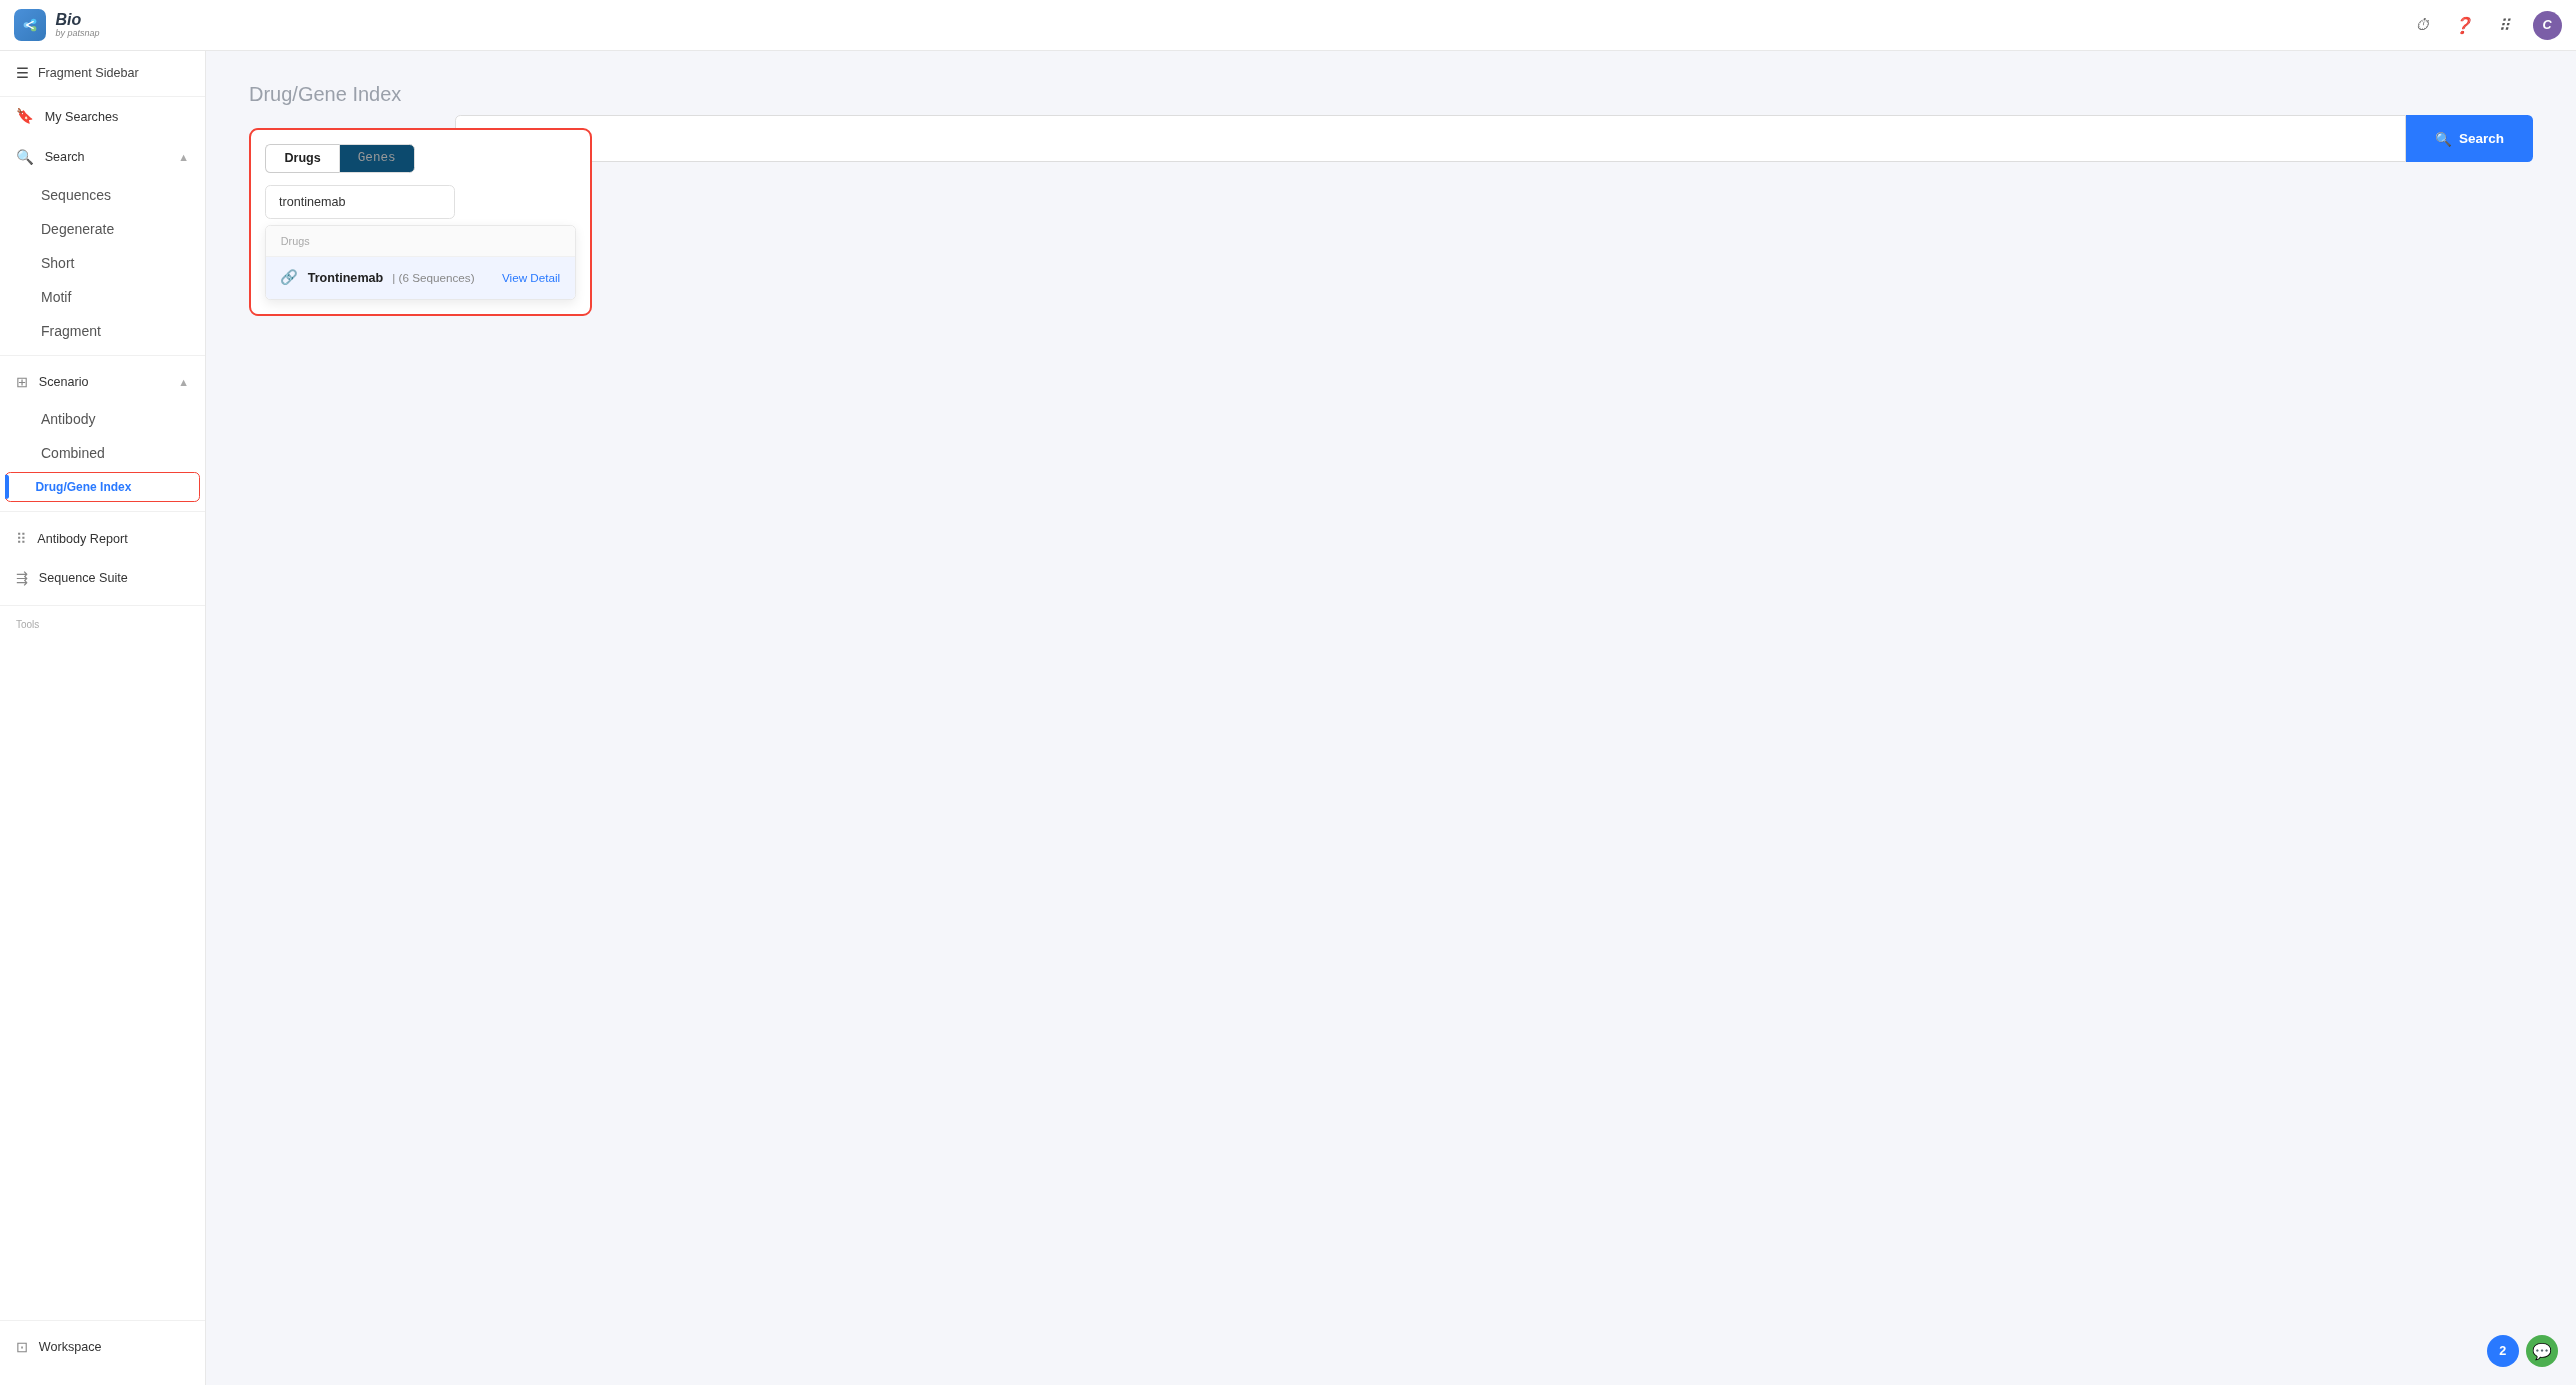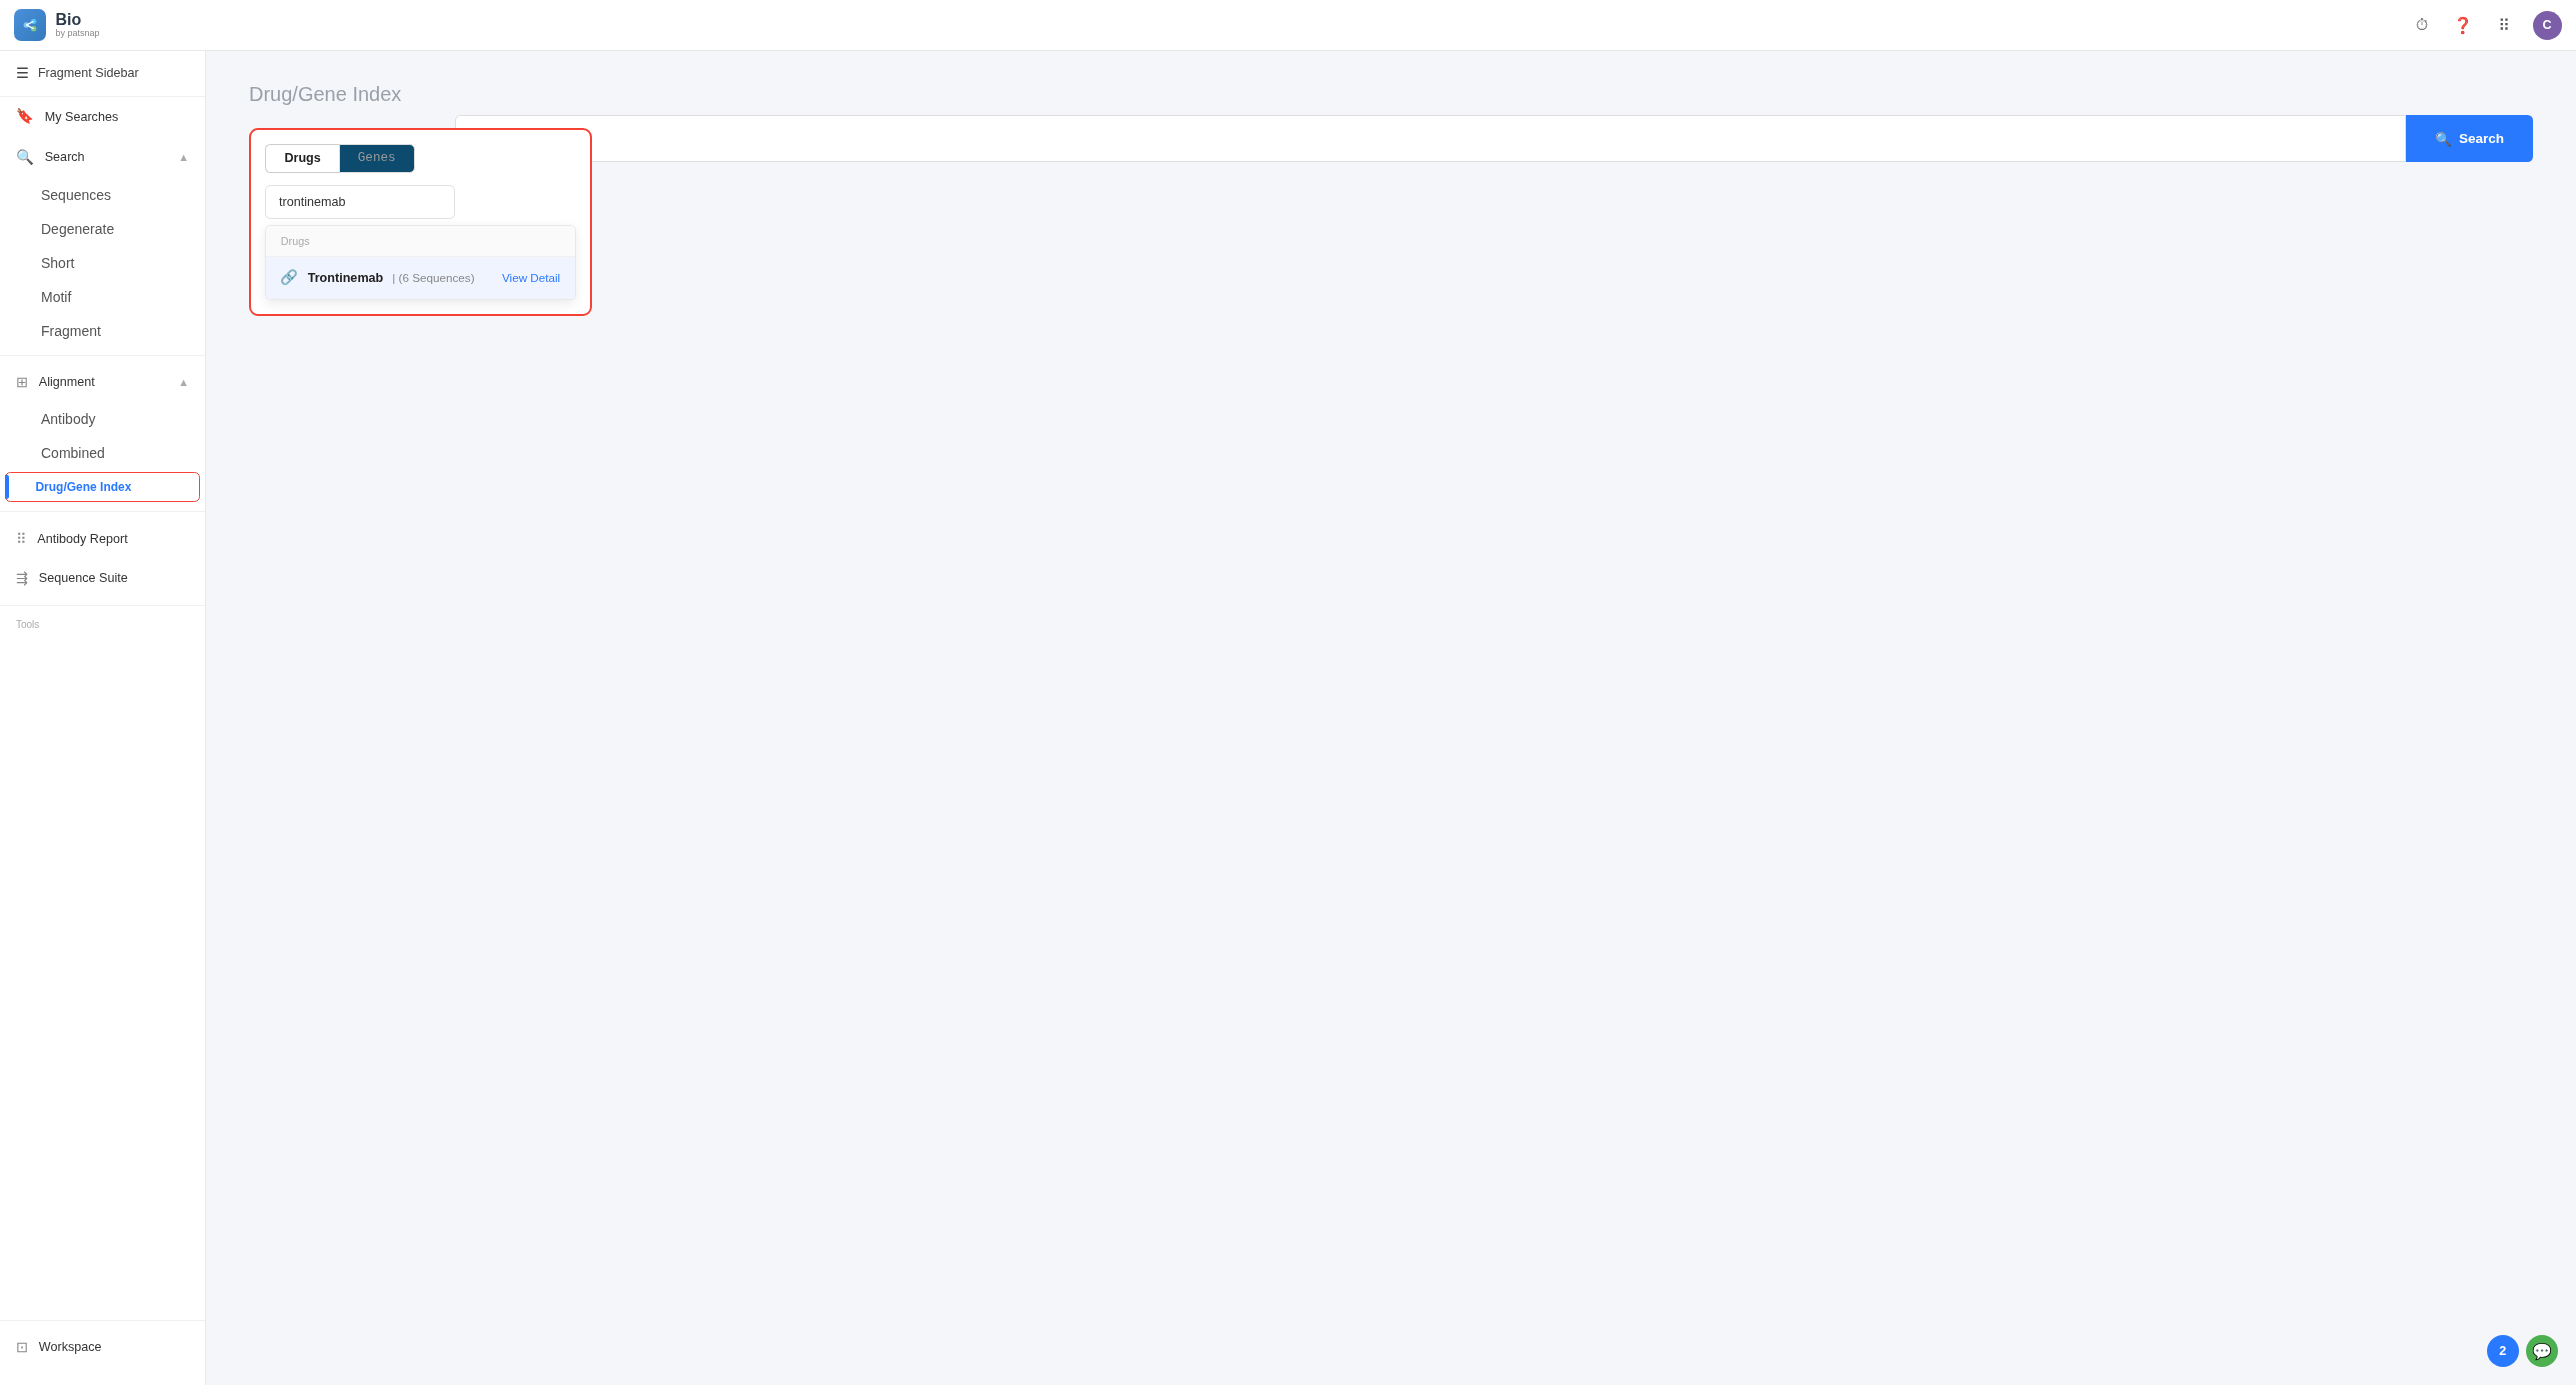--- a/index.html
+++ b/index.html
@@ -4,21 +4,21 @@
   <style>
     * { box-sizing: border-box; margin: 0; padding: 0; }
     body { font-family: -apple-system, BlinkMacSystemFont, 'Segoe UI', sans-serif; background: #f5f6fa; height: 100vh; overflow: hidden; }
 
     
     .header {
       position: fixed; top: 0; left: 0; right: 0;
       height: 51px; background: #fff;
       border-bottom: 0.9px solid #e8e8e8;
       display: flex; align-items: center; justify-content: space-between;
-      padding: 0 14.4px; z-index: 100;
+      padding: 0 14.4px; z-index: 100; font-style: italic;
     }
     .header-left { display: flex; align-items: center; gap: 9px; }
     .logo-icon {
       width: 32px; height: 32px; border-radius: 7.2px;
       background: linear-gradient(135deg, #4a90d9, #357abd);
       display: flex; align-items: center; justify-content: center;
       color: #fff; font-weight: bold; font-size: 11.7px;
     }
     .logo-text { display: flex; flex-direction: column; }
     .logo-title { font-size: 16px; font-weight: 700; color: #2d3a4a; line-height: 1; }
@@ -216,21 +216,21 @@
       <span>Motif</span>
     </div>
     <div class="sidebar-sub-item">
       <span>Fragment</span>
     </div>
 
     <div class="sidebar-divider"></div>
 
     <div class="group-label">
       <span class="sidebar-item-icon">⊞</span>
-      <span>Alignment</span>
+      <span>Scenario</span>
       <span class="chevron">▲</span>
     </div>
     <div class="sidebar-sub-item">
       <span>Antibody</span>
     </div>
     <div class="sidebar-sub-item">
       <span>Combined</span>
     </div>
 
     <div style="position:relative; margin: 1.8px 5.4px;">

